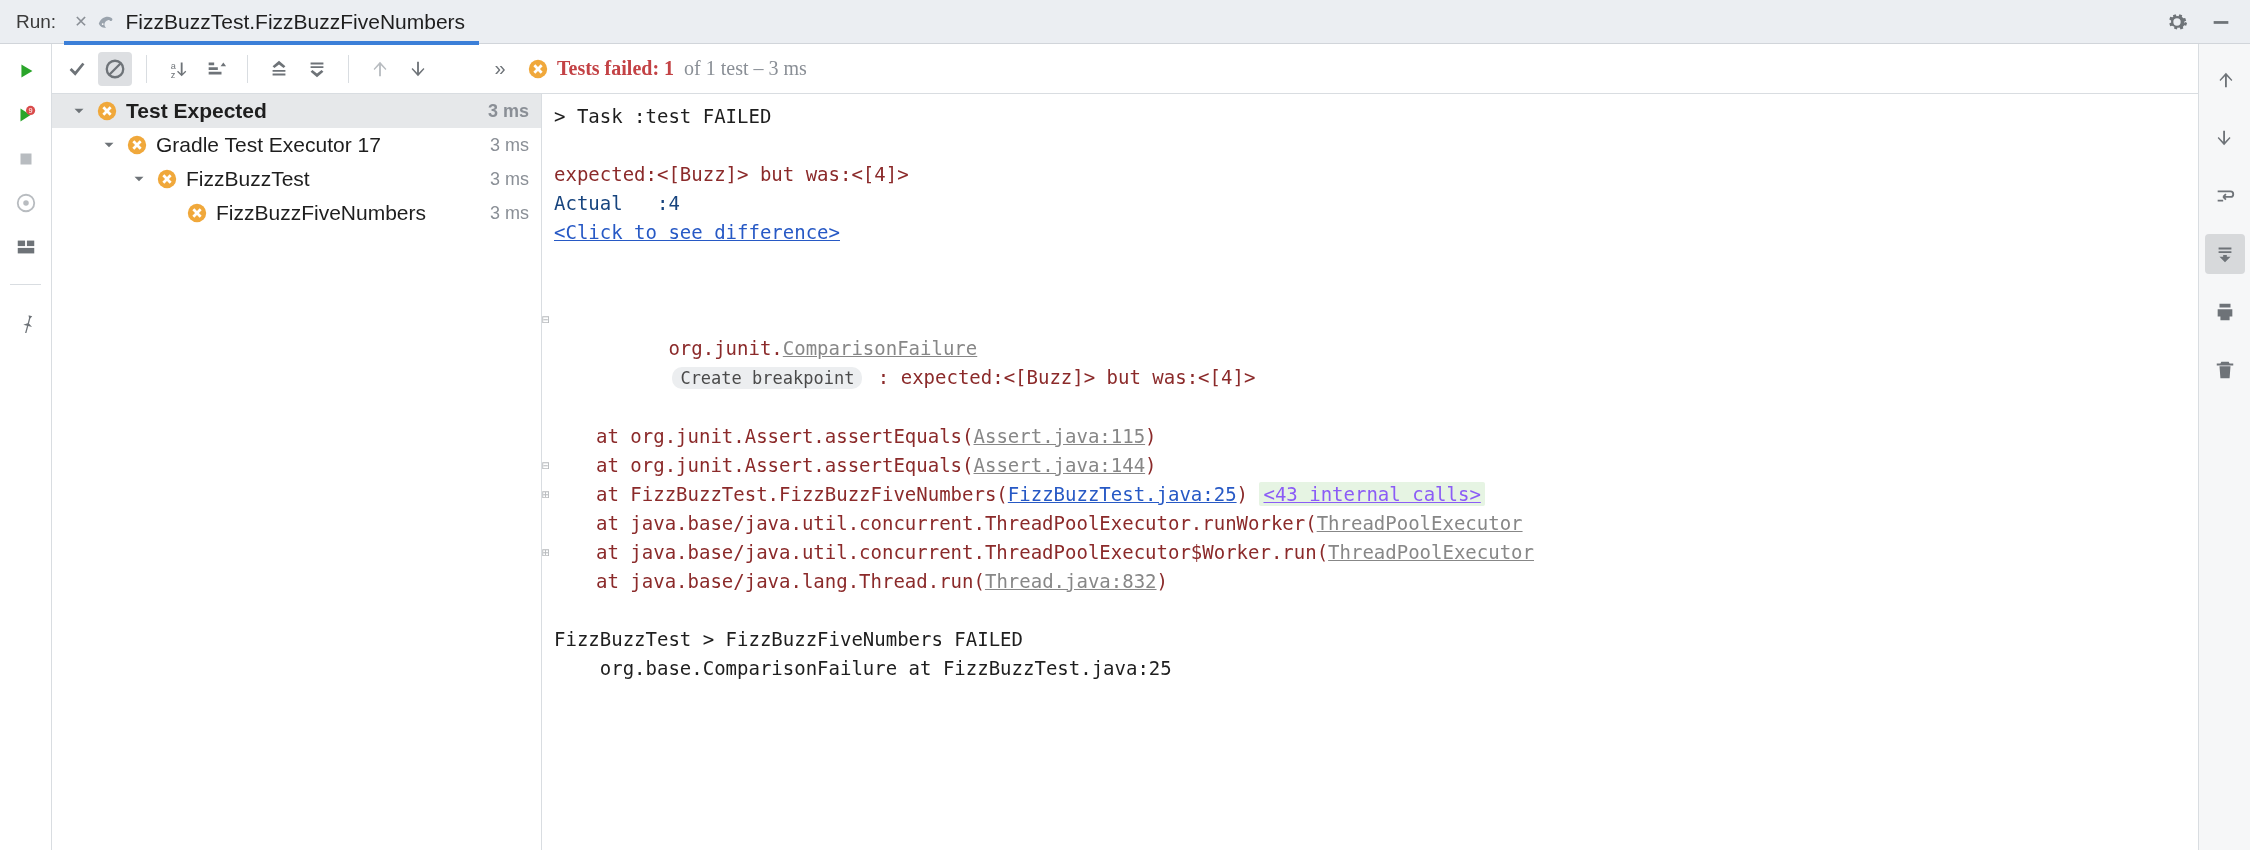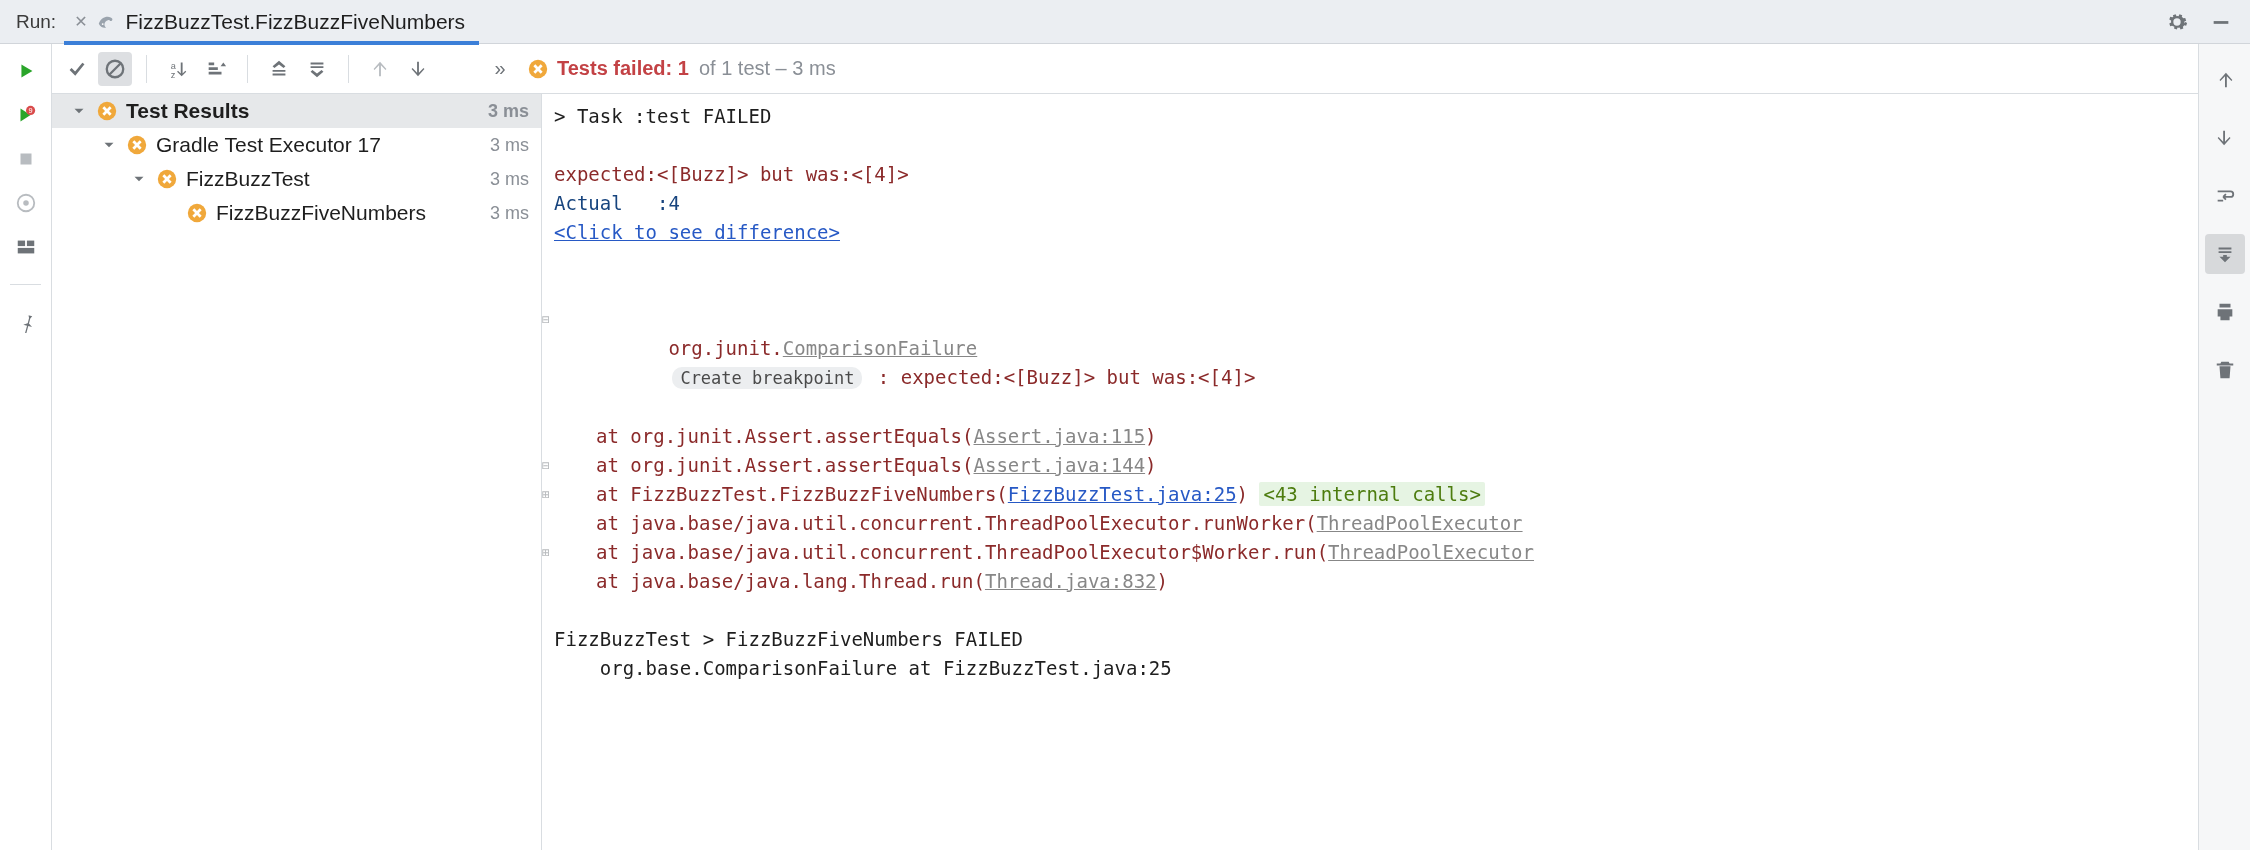--- a/index.html
+++ b/index.html
@@ -91,21 +91,21 @@
     height: 50px;
     border-bottom: 1px solid #d9dde1;
     display: flex;
     align-items: center;
     padding: 0 8px;
     gap: 4px;
   }
   .toolbar .sep { width: 1px; height: 28px; background: #d9dde1; margin: 0 10px; }
   .tb-btn { width: 34px; height: 34px; display:flex; align-items:center; justify-content:center; border-radius:4px; cursor:pointer;}
   .tb-btn.sel { background: #dddfe2; }
-  .stat-bar { display:flex; align-items:center; gap:10px; margin-left:4px; font-size:20px;}
+  .stat-bar { display:flex; align-items:center; gap:10px; margin-left:4px; font-size:20px;font-family:Liberation Serif, serif;}
   .stat-fail { color:#c34245; font-weight:600;}
   .stat-rest { color:#8a8f96; }
   .stat-icon { margin-left: 6px; }
 
   .panes { flex:1; display:flex; min-height:0; }
   .tree-pane { width: 490px; border-right:1px solid #d9dde1; overflow:hidden; }
   .console-pane { flex:1; overflow:hidden; padding: 8px 2px 0 12px; line-height: 29px; font-size:19px; }
 
   
   .tree-row { display:flex; align-items:center; height:34px; padding-right:12px; gap:8px; cursor:pointer;}
@@ -116,21 +116,21 @@
   .tree-row .indent3 { width: 100px; }
   .tree-row .grow { flex:1; }
   .tree-time { color:#8a8f96; font-size:18px; }
   .chev { color:#6b7076; }
 
   
   .c-black { color:#1e1e1e; }
   .c-red   { color:#8b2a2a; }
   .c-blue  { color:#17447e; }
   .c-link  { color:#2759c5; text-decoration: underline; cursor:pointer;}
-  .c-gray  { color:#4d7c0f; }
+  .c-gray  { color:#8b5cf6;text-decoration:underline; }
   .c-graylink { color:#878787; text-decoration: underline; cursor:pointer;}
   .pad1 { padding-left: 42px; }
   .hl-green { background:#e6f4e3; padding:1px 4px; border-radius:2px; }
   .bp-chip { background:#eceef0; color:#4a4a4a; font-family:inherit; font-size:17px; padding:1px 8px; border-radius:10px; margin:0 4px; cursor:pointer;}
   .fold { position:absolute; left:-12px; color:#b8bbbe; font-size:13px; font-family:inherit;}
   .console-line { position:relative; white-space:pre; }
 
   
   svg { display:block; }
   .i { width:22px; height:22px; }
@@ -282,21 +282,21 @@
             <svg class="i-sm" viewBox="0 0 24 24">
                 <path fill="#6e7378" d="M6 9l6 6 6-6z"></path>
               </svg>
           </span>
           <span>
             <svg class="i" viewBox="0 0 24 24">
                 <circle cx="12" cy="12" r="10" fill="#f0a83b"></circle>
                 <path stroke="#fff" stroke-width="3" d="M8 8l8 8M16 8l-8 8"></path>
               </svg>
           </span>
-          <span style="font-size:21px;">Test Results</span>
+          <span style="font-size:21px;">Test Expected</span>
           <span class="grow"></span>
           <span class="tree-time">3 ms</span>
         </div>
         <div class="tree-row">
           <span class="indent1"></span>
           <span class="chev">
             <svg class="i-sm" viewBox="0 0 24 24">
                 <path fill="#6e7378" d="M6 9l6 6 6-6z"></path>
               </svg>
           </span>

